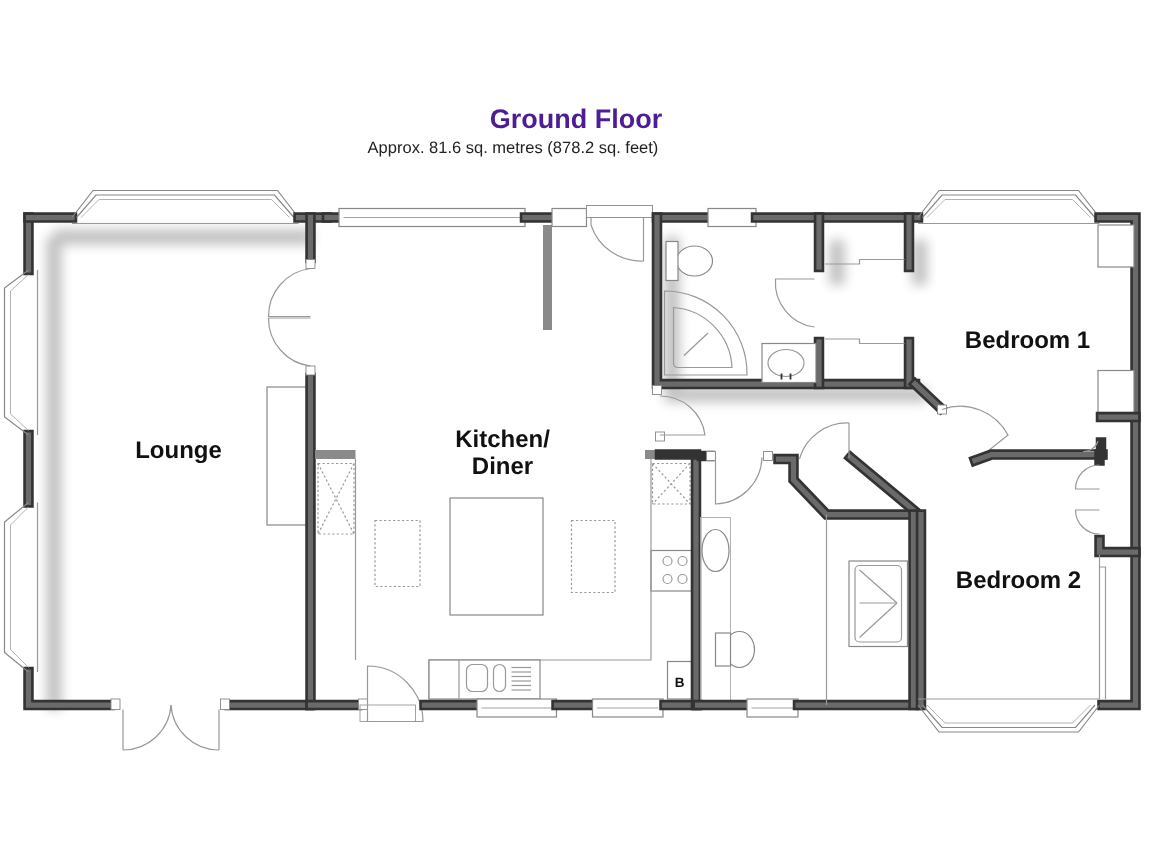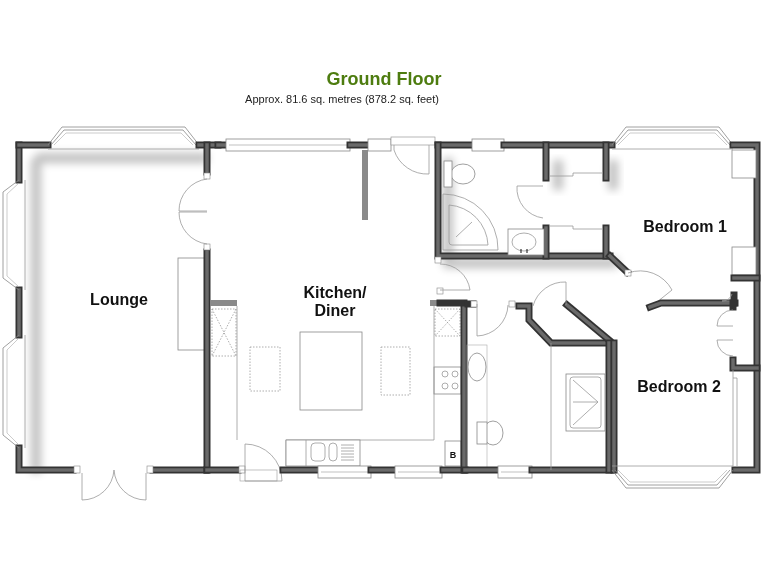--- a/index.html
+++ b/index.html
@@ -1,17 +1,17 @@
 <!DOCTYPE html>
 <html><head>
   <meta charset="utf-8">
   <style>
     html, body { margin: 0; padding: 0; background: #ffffff; }
     body { width: 768px; height: 576px; position: relative; overflow: hidden; font-family: "Liberation Sans", sans-serif; }
-    .title { position: absolute; left: 0; width: 768px; top: 69px; text-align: center; font-weight: bold; font-size: 18px; color: #4d7c0f; }
+    .title { position: absolute; left: 0; width: 768px; top: 69px; text-align: center; font-weight: bold; font-size: 18px; color: #4c1d95; }
     .subtitle { position: absolute; left: 0; width: 684px; top: 93px; text-align: center; font-size: 11px; color: #222; }
     svg { position: absolute; left: 0; top: 0; }
     .room-label { font-family: "Liberation Sans", sans-serif; font-weight: bold; font-size: 16px; fill: #111; }
     .wallline { stroke: #333; stroke-width: 7; stroke-linecap: square; fill: none; }
     .wallinner { stroke: #6a6a6a; stroke-width: 3.5; stroke-linecap: square; fill: none; }
     .thin { stroke: #999; stroke-width: 0.8; fill: none; }
     .fixture { stroke: #888; stroke-width: 0.8; fill: #fff; }
     .dotted { stroke: #999; stroke-width: 0.8; fill: none; stroke-dasharray: 1.5 1.5; }
     .win { fill: #fff; stroke: #888; stroke-width: 0.8; }
   </style>

